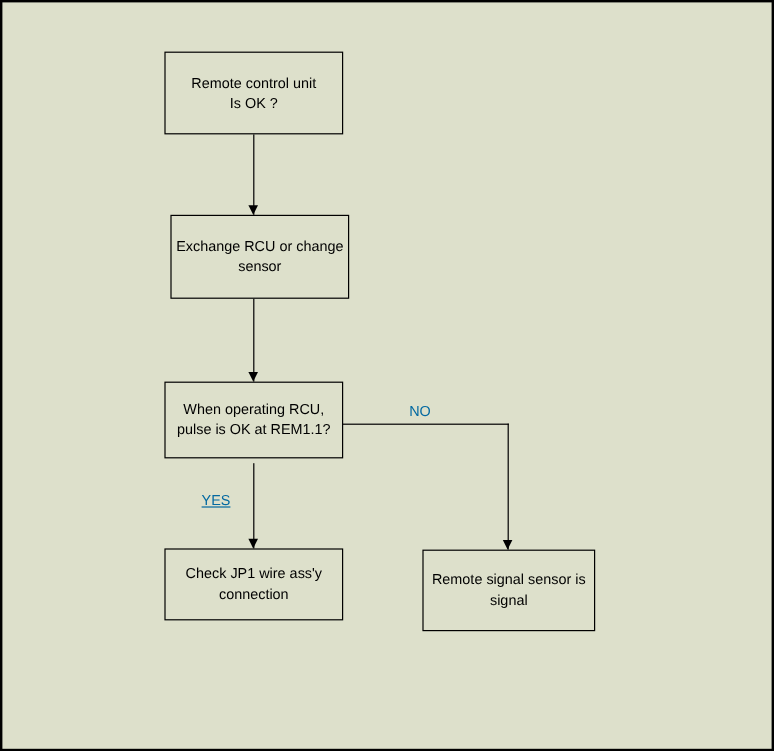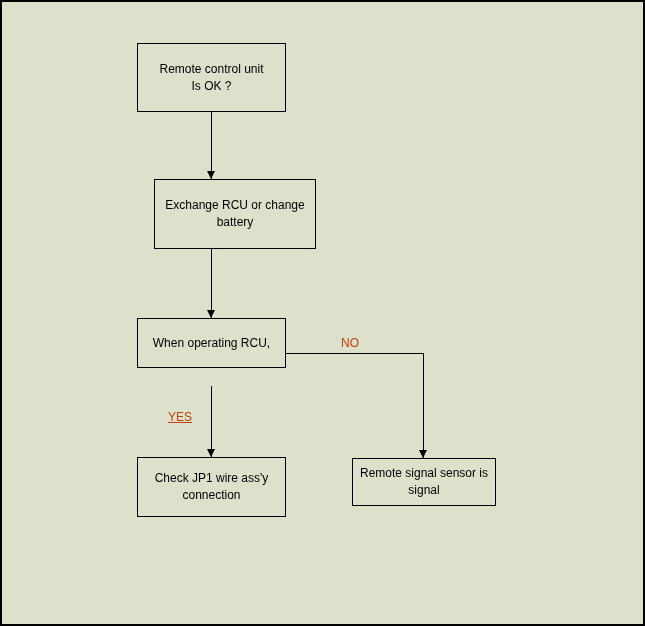--- a/index.html
+++ b/index.html
@@ -43,29 +43,29 @@
     position: absolute;
     width: 0;
     height: 0;
     border-left: 4px solid transparent;
     border-right: 4px solid transparent;
     border-top: 8px solid #000;
   }
   .branch-label {
     position: absolute;
     font-size: 12px;
-    color: #c2410c;
+    color: #0369a1;
     white-space: nowrap;
   }
   
   #box-rcu-ok        { left: 135px; top: 41px;  width: 149px; height: 69px; }
-  #box-exchange-rcu  { left: 152px; top: 177px; width: 162px; height: 70px; }
-  #box-pulse-check   { left: 135px; top: 316px; width: 149px; height: 50px; }
+  #box-exchange-rcu  { left: 140px; top: 177px; width: 149px; height: 70px; }
+  #box-pulse-check   { left: 135px; top: 316px; width: 149px; height: 64px; }
   #box-check-jp1     { left: 135px; top: 455px; width: 149px; height: 60px; }
-  #box-sensor-trouble{ left: 350px; top: 456px; width: 144px; height: 48px; }
+  #box-sensor-trouble{ left: 350px; top: 456px; width: 144px; height: 68px; }
 
   
   #conn-1      { left: 209px; top: 110px; height: 67px; }
   #conn-1-head { left: 205px; top: 169px; }
   #conn-2      { left: 209px; top: 247px; height: 69px; }
   #conn-2-head { left: 205px; top: 308px; }
   #conn-3      { left: 209px; top: 384px; height: 71px; }
   #conn-3-head { left: 205px; top: 447px; }
   #conn-no-h   { left: 283px; top: 351px; width: 139px; }
   #conn-no-v   { left: 421px; top: 351px; height: 105px; }
@@ -82,28 +82,29 @@
   <div class="flow-box" id="box-rcu-ok">
     <div>Remote control unit</div>
     <div>Is OK ?</div>
   </div>
 
   <div class="line-v" id="conn-1"></div>
   <div class="arrow-down" id="conn-1-head"></div>
 
   <div class="flow-box" id="box-exchange-rcu">
     <div>Exchange RCU or change</div>
-    <div>battery</div>
+    <div>sensor</div>
   </div>
 
   <div class="line-v" id="conn-2"></div>
   <div class="arrow-down" id="conn-2-head"></div>
 
   <div class="flow-box" id="box-pulse-check">
     <div>When operating RCU,</div>
+    <div>pulse is OK at REM1.1?</div>
   </div>
 
   <div class="branch-label" id="label-yes">YES</div>
   <div class="line-v" id="conn-3"></div>
   <div class="arrow-down" id="conn-3-head"></div>
 
   <div class="branch-label" id="label-no">NO</div>
   <div class="line-h" id="conn-no-h"></div>
   <div class="line-v" id="conn-no-v"></div>
   <div class="arrow-down" id="conn-no-head"></div>

